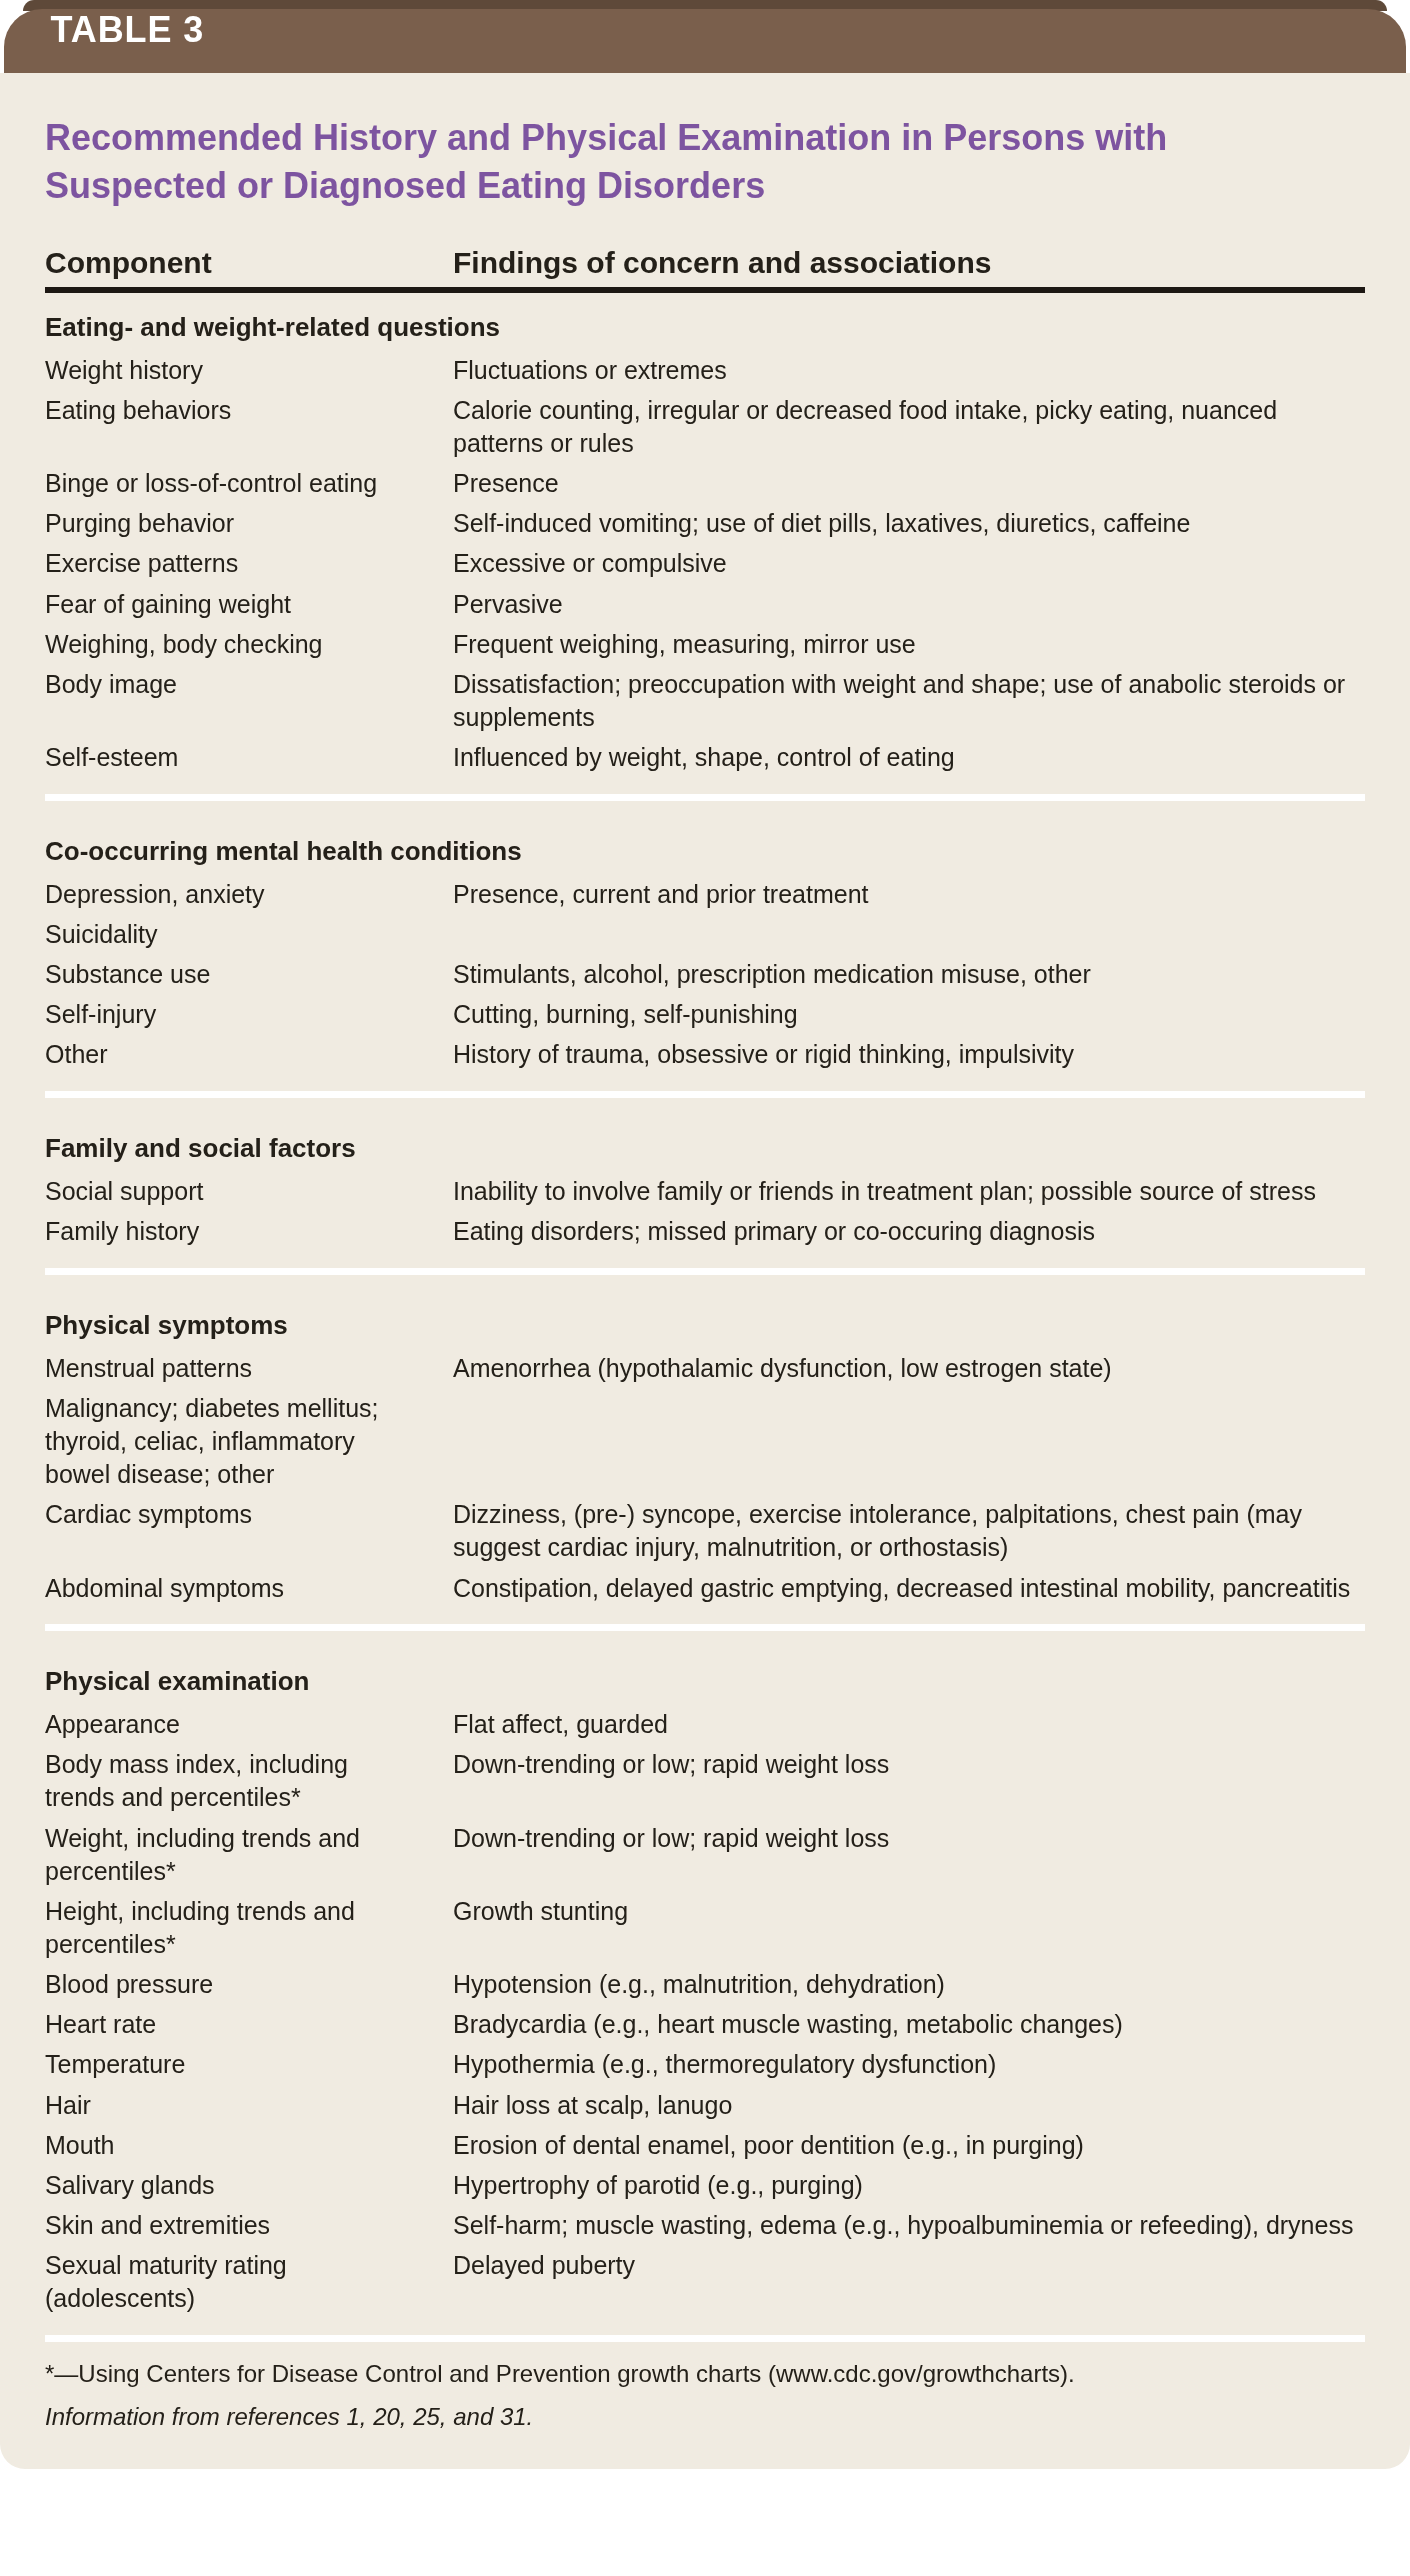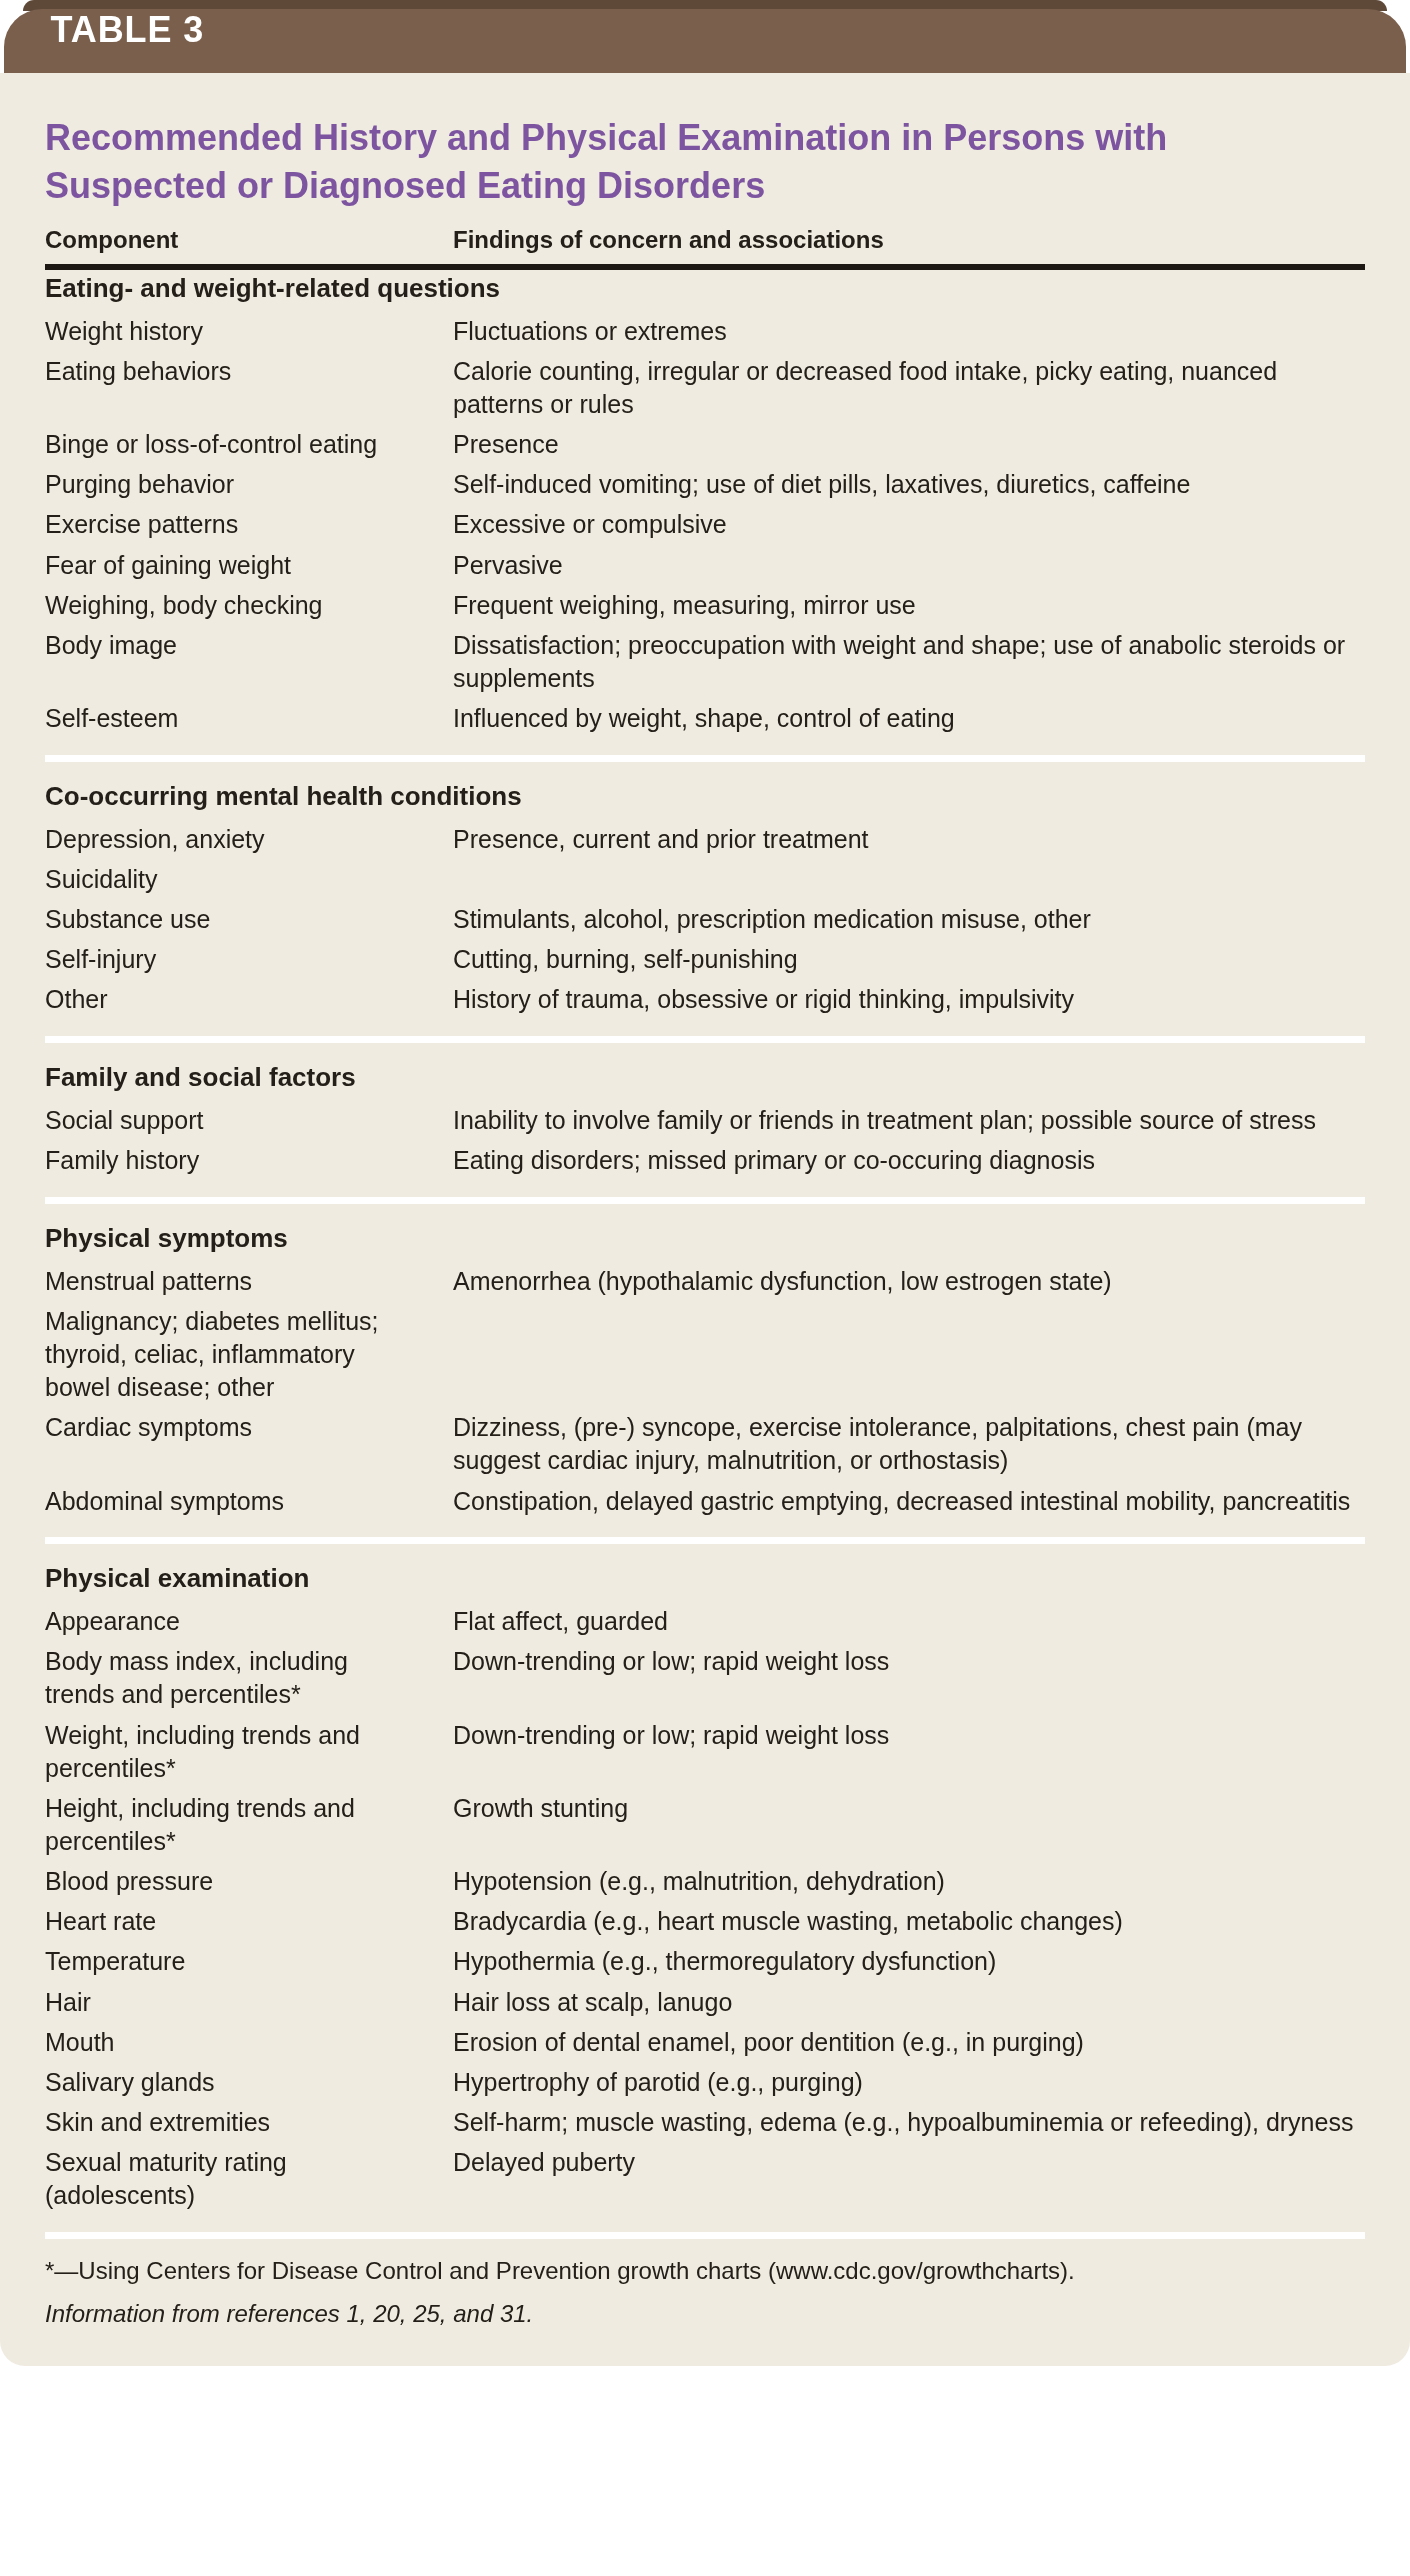--- a/index.html
+++ b/index.html
@@ -34,24 +34,24 @@
     background:var(--cream);
     border-radius:0 0 25px 25px;
     padding:5.4px 45px 36px 45px;
   }
   h1.title{
     margin:36px 0 0;max-width:1137px;
     color:var(--purple);font-size:36px;line-height:48px;font-weight:bold;
   }
   .cols{
     display:grid;grid-template-columns:363px 1fr;column-gap:45px;
-    margin-top:15px;font-size:24px;font-weight:bold;line-height:30px;
+    margin-top:38px;font-size:30px;font-weight:bold;line-height:30px;
   }
   .rule{height:5.4px;background:var(--rule);margin-top:9px;}
-  section.tsec{padding-top:2px;}
+  section.tsec{padding-top:18px;}
   h2.sec-h{margin:0 0 6.3px;font-size:26px;line-height:33px;font-weight:bold;}
   .row{
     display:grid;grid-template-columns:363px 1fr;column-gap:45px;
     padding:3.6px 0;font-size:25px;line-height:33px;
   }
   .sep{height:7.2px;background:#ffffff;margin:16px 0;}
   p.footnote{margin:14.3px 0 0;font-size:24px;line-height:32px;}
   p.footnote.src{margin-top:10.7px;font-style:italic;}
 </style>
 </head>

